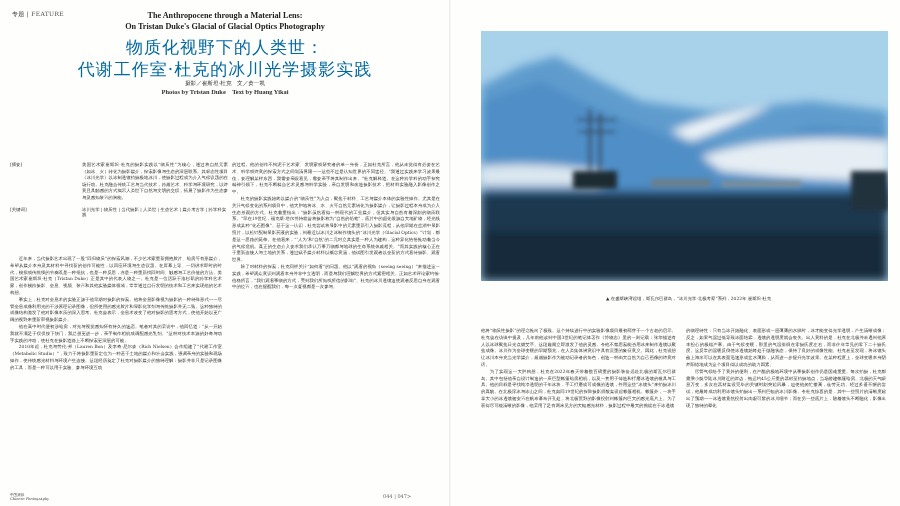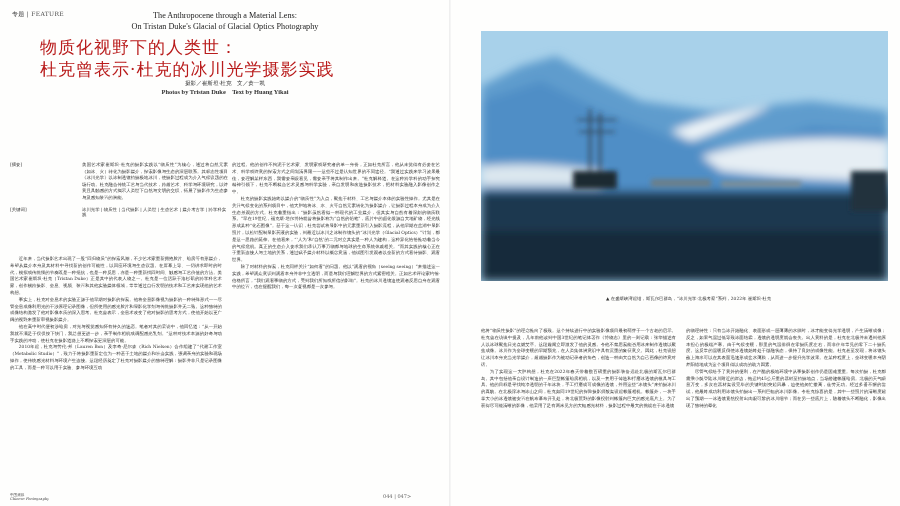--- a/index.html
+++ b/index.html
@@ -6,22 +6,22 @@
   body {
     width: 900px; height: 506px; overflow: hidden; background: #fdfdfc;
     font-family: "DejaVu Serif", "Liberation Serif", serif; color: #222;
     position: relative;
   }
   .page-left { position: absolute; left: 0; top: 0; width: 450px; height: 506px; background: #fefefd; }
   .page-right { position: absolute; left: 450px; top: 0; width: 450px; height: 506px; background: #fefefd; }
   .gutter { position: absolute; left: 449px; top: 0; width: 2px; height: 506px; background: linear-gradient(to right, #ececec, #f8f8f8); }
 
   .section-tag { position: absolute; left: 12px; top: 10px; font-size: 6px; color: #444; letter-spacing: 0.3px; }
-  .en-title { position: absolute; left: 60px; width: 330px; top: 10px; text-align: center; font-family: "Liberation Serif", serif; font-weight: normal; font-size: 8.2px; line-height: 11px; color: #222; }
-  .cn-title { position: absolute; left: 40px; width: 370px; top: 36px; font-family: "DejaVu Serif", serif; font-size: 17px; line-height: 22px; color: #b91c1c; letter-spacing: 1px; }
+  .en-title { position: absolute; left: 60px; width: 330px; top: 10px; text-align: center; font-family: "Liberation Serif", serif; font-weight: bold; font-size: 8.2px; line-height: 11px; color: #222; }
+  .cn-title { position: absolute; left: 40px; width: 370px; top: 36px; text-align: center; font-family: "DejaVu Serif", serif; font-size: 17px; line-height: 22px; color: #0369a1; letter-spacing: 1px; }
   .credits-cn { position: absolute; left: 60px; width: 330px; top: 80px; text-align: center; font-size: 5.6px; color: #333; }
   .credits-en { position: absolute; left: 60px; width: 330px; top: 88px; text-align: center; font-family: "Liberation Serif", serif; font-weight: bold; font-size: 6.4px; color: #333; }
 
   .meta-label { position: absolute; left: 10px; font-size: 4.4px; color: #333; }
   .abstract { position: absolute; left: 82px; top: 162px; width: 146px; font-size: 4.4px; line-height: 6.6px; color: #333; text-align: justify; }
   .keywords { position: absolute; left: 82px; top: 207px; width: 146px; font-size: 4.4px; color: #333; }
 
   .col { position: absolute; font-size: 4.4px; line-height: 6.8px; color: #333; text-align: justify; }
   .col p { margin: 0; text-indent: 2em; }
   .col p.noindent { text-indent: 0; }
@@ -41,21 +41,21 @@
 <div class="page-right"></div>
 <div class="gutter"></div>
 
 <div class="section-tag">专题 | FEATURE</div>
 <div class="en-title">
   <div>The Anthropocene through a Material Lens:</div>
   <div>On Tristan Duke's Glacial of Glacial Optics Photography</div>
 </div>
 <div class="cn-title">
   <div>物质化视野下的人类世：</div>
-  <div>杜克曾表示·杜克的冰川光学摄影实践</div>
+  <div>代谢工作室·杜克的冰川光学摄影实践</div>
 </div>
 <div class="credits-cn">摄影／崔斯坦·杜克　文／黄一凯</div>
 <div class="credits-en">Photos by Tristan Duke　Text by Huang Yikai</div>
 
 <div class="meta-label" style="top:162px">[摘要]</div>
 <div class="abstract">美国艺术家崔斯坦·杜克的摄影实践以“物质性”为核心，通过将自然元素（如冰、火）转化为摄影媒介，探索影像与生态的深层联系。其标志性项目《冰川光学》以冰制透镜拍摄极地冰川，使摄影过程成为介入气候议题的在场行动。杜克融合传统工艺与当代技术，跨越艺术、科学与环境研究，以诗意且具触感的方式揭示人类世下自然与文明的交织，拓展了摄影作为生态参与及感知装置的潜能。</div>
 <div class="meta-label" style="top:207px">[关键词]</div>
 <div class="keywords">冰川光学 | 物质性 | 当代摄影 | 人类世 | 生态艺术 | 媒介考古学 | 跨学科实践</div>
 
 <div class="col" style="left:10px; top:256px; width:212px; height:230px; overflow:hidden;">

